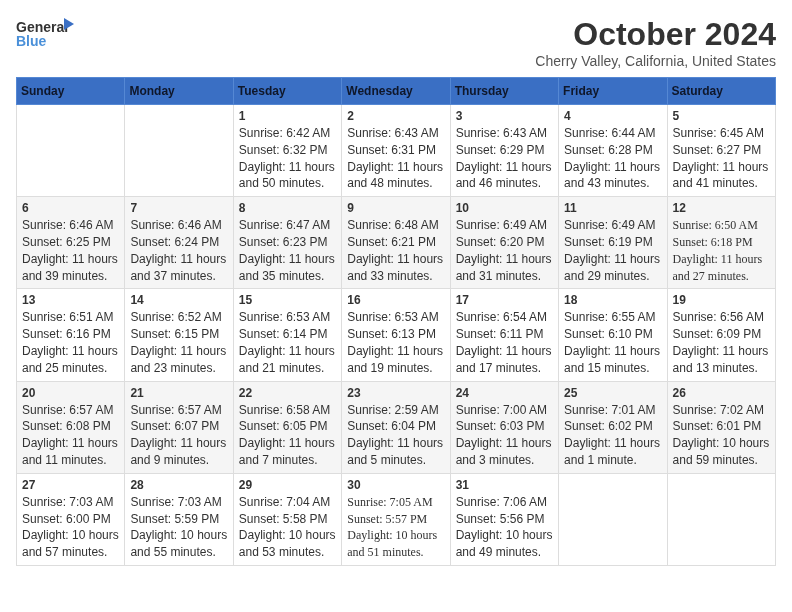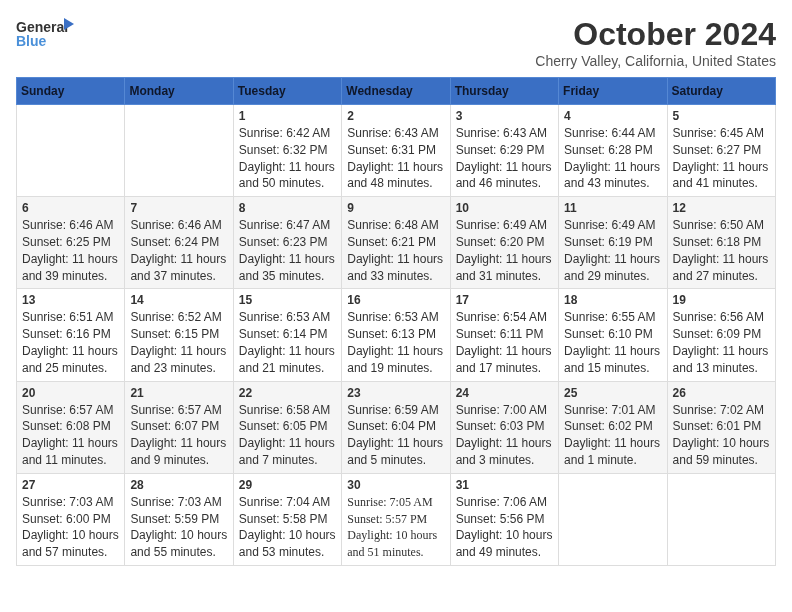--- a/index.html
+++ b/index.html
@@ -175,21 +175,21 @@
 Daylight: 11 hours and 31 minutes.</div>
         </td>
         <td>
           <span class="day-number">11</span>
           <div class="day-info" style="white-space: pre-line;">Sunrise: 6:49 AM
 Sunset: 6:19 PM
 Daylight: 11 hours and 29 minutes.</div>
         </td>
         <td>
           <span class="day-number">12</span>
-          <div class="day-info" style="white-space: pre-line;">Sunrise: 6:50 AM
+          <div class="day-info" style="white-space: pre-line; font-family: Liberation Serif, serif;">Sunrise: 6:50 AM
 Sunset: 6:18 PM
 Daylight: 11 hours and 27 minutes.</div>
         </td>
       </tr>
       <tr>
         <td>
           <span class="day-number">13</span>
           <div class="day-info" style="white-space: pre-line;">Sunrise: 6:51 AM
 Sunset: 6:16 PM
 Daylight: 11 hours and 25 minutes.</div>
@@ -245,21 +245,21 @@
 Daylight: 11 hours and 9 minutes.</div>
         </td>
         <td>
           <span class="day-number">22</span>
           <div class="day-info" style="white-space: pre-line;">Sunrise: 6:58 AM
 Sunset: 6:05 PM
 Daylight: 11 hours and 7 minutes.</div>
         </td>
         <td>
           <span class="day-number">23</span>
-          <div class="day-info" style="white-space: pre-line;">Sunrise: 6:59 AM
+          <div class="day-info" style="white-space: pre-line;">Sunrise: 2:59 AM
 Sunset: 6:04 PM
 Daylight: 11 hours and 5 minutes.</div>
         </td>
         <td>
           <span class="day-number">24</span>
           <div class="day-info" style="white-space: pre-line;">Sunrise: 7:00 AM
 Sunset: 6:03 PM
 Daylight: 11 hours and 3 minutes.</div>
         </td>
         <td>

